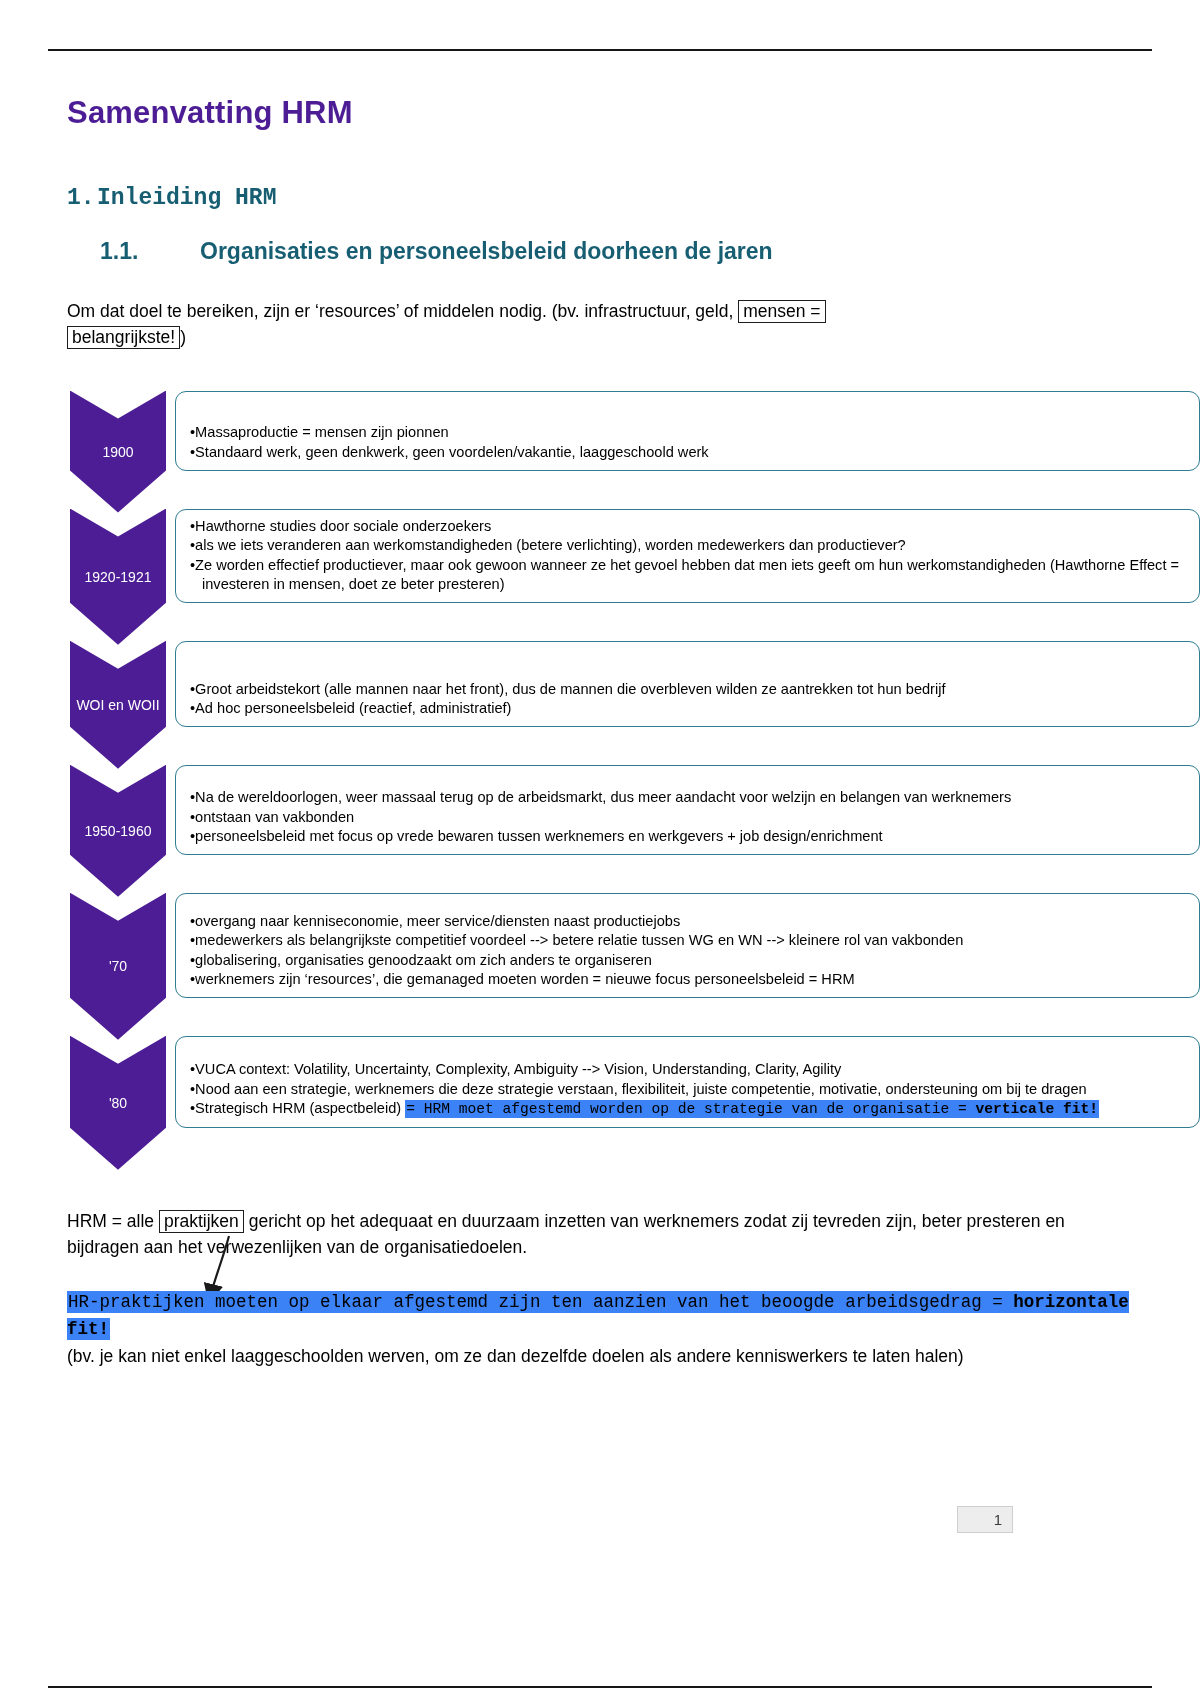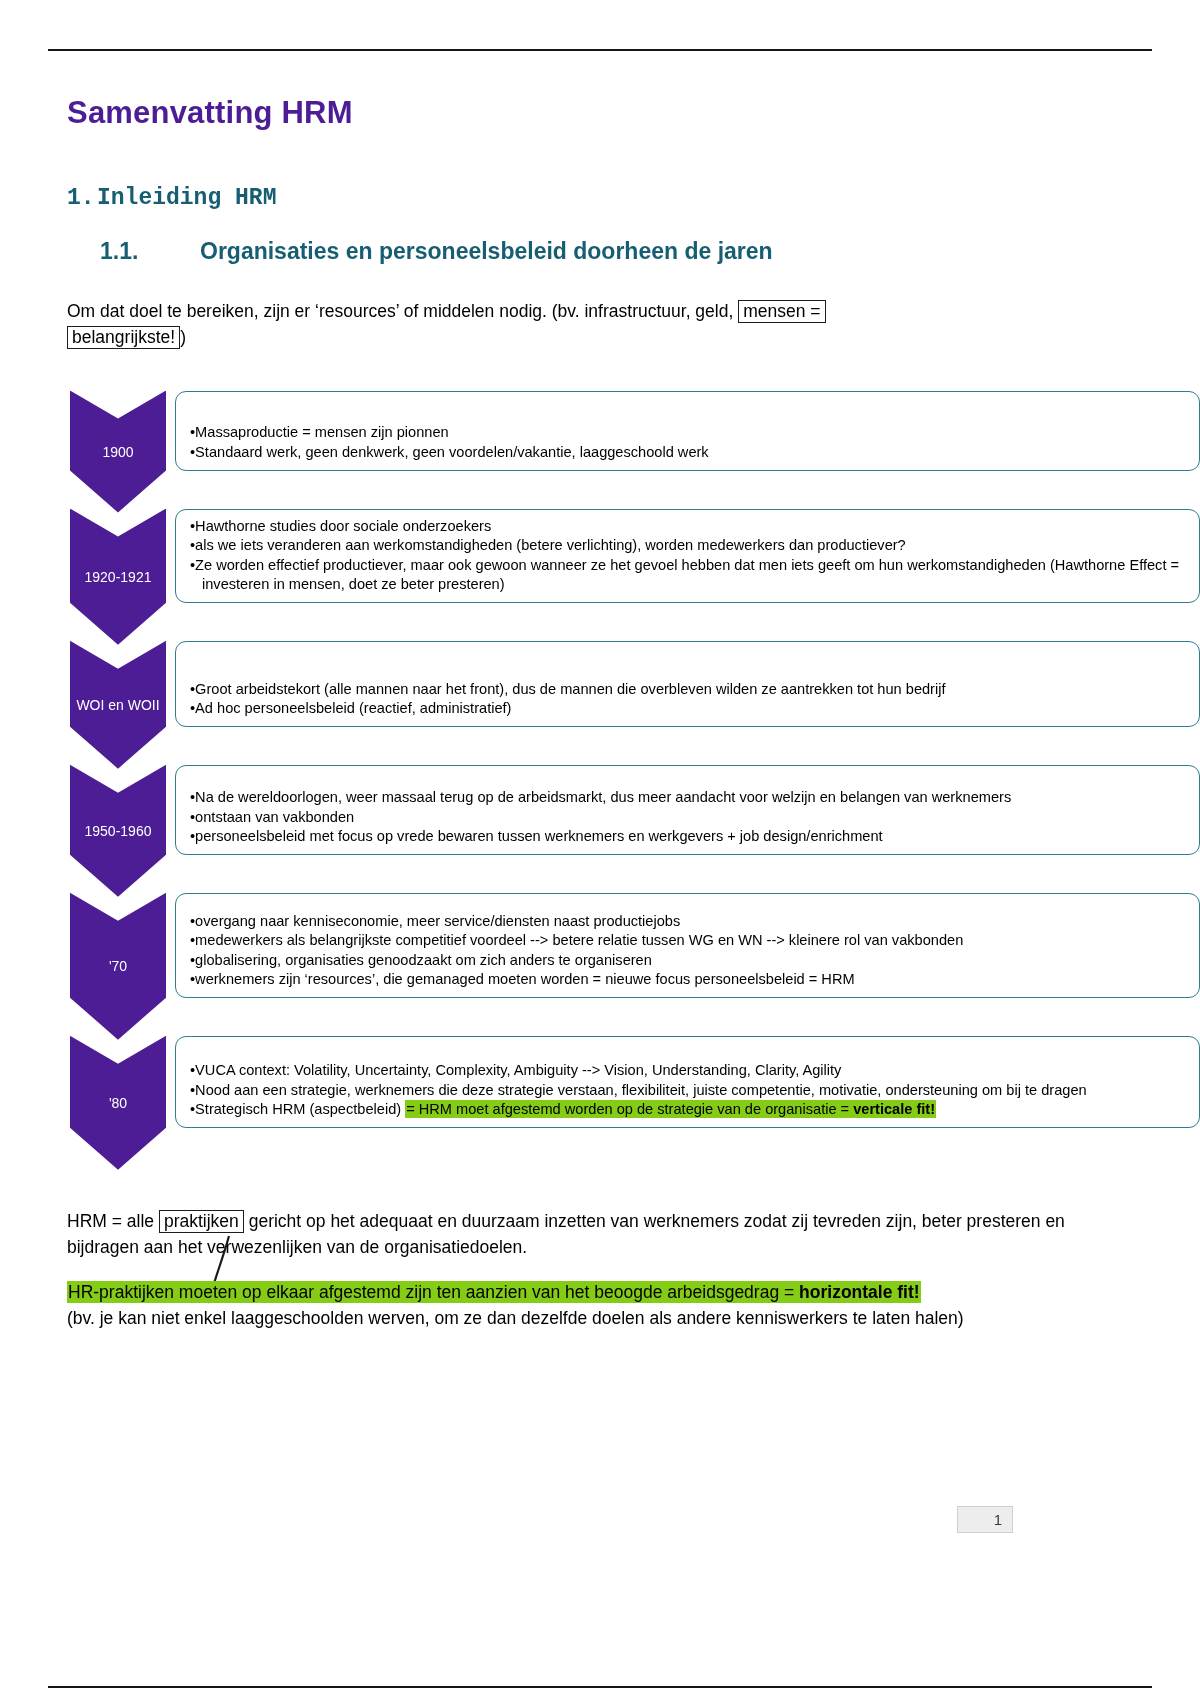--- a/index.html
+++ b/index.html
@@ -36,28 +36,28 @@
   }
   .t-box {
     box-sizing:border-box; min-height:var(--h,84px); width:1025px;
     border:1.5px solid #2E7D91; border-radius:11px;
     padding:7px 14px; display:flex; flex-direction:column; justify-content:flex-end;
     font-size:14.6px; line-height:1.34;
   }
   .bullet { padding-left:12px; text-indent:-12px; }
   .bullet::before { content:"•"; }
 
-  mark.hl { background:#84cc16; color:#000; padding:1px 1px; }
+  mark.hl { background:#3b82f6; color:#000; padding:1px 1px;font-family:Liberation Mono, monospace; }
   mark.hl b { font-weight:bold; }
 
   .arrow-gap { height:42px; }
   .arrow-gap svg { margin-left:118px; margin-top:-26px; overflow:visible; display:block; }
 
   .outro-p { margin:0; font-size:17.5px; line-height:1.5; }
-  .p4 { margin-top:3px; }
+  .p4 { margin-top:12px; }
 
   .page-num-box {
     position:absolute; left:957px; top:1506px; width:56px; height:27px;
     box-sizing:border-box; background:#ededed; border:1px solid #cfcfcf;
     display:flex; align-items:center; justify-content:flex-end;
     padding-right:10px; font-size:15px; color:#3a3a3a;
   }
 </style>
 </head>
 <body>

